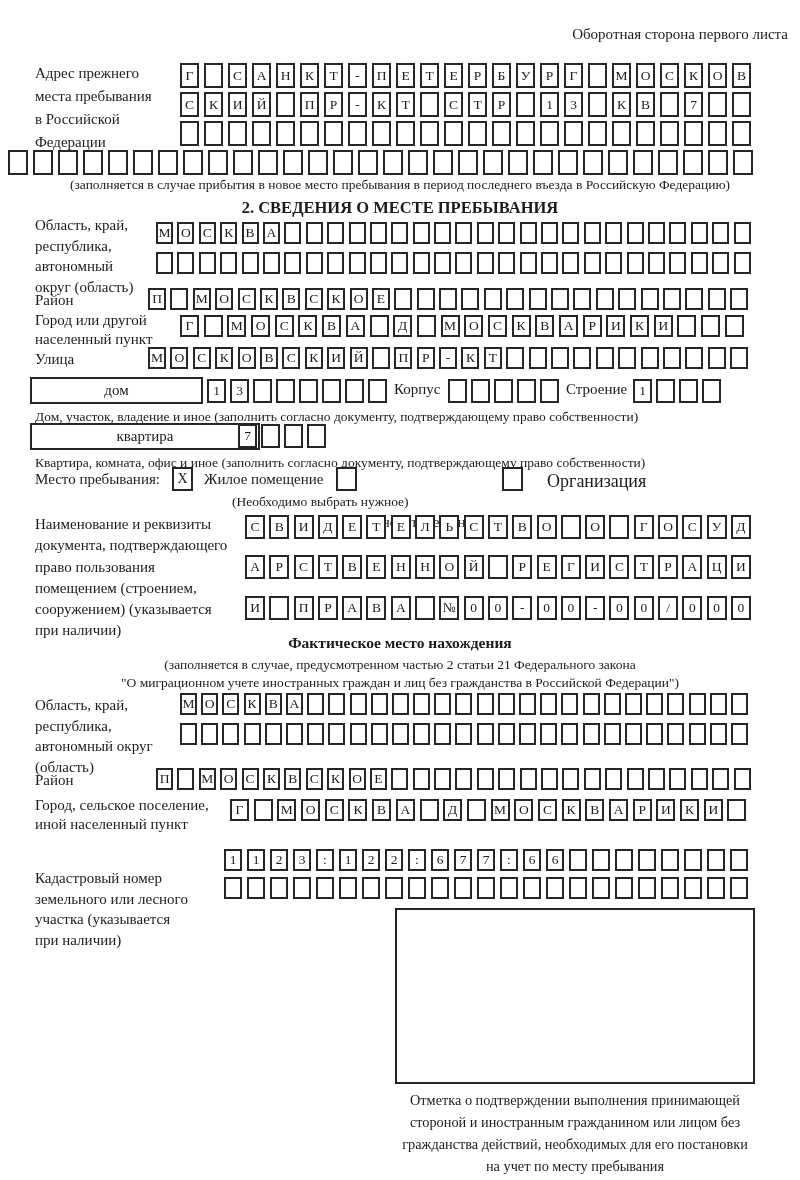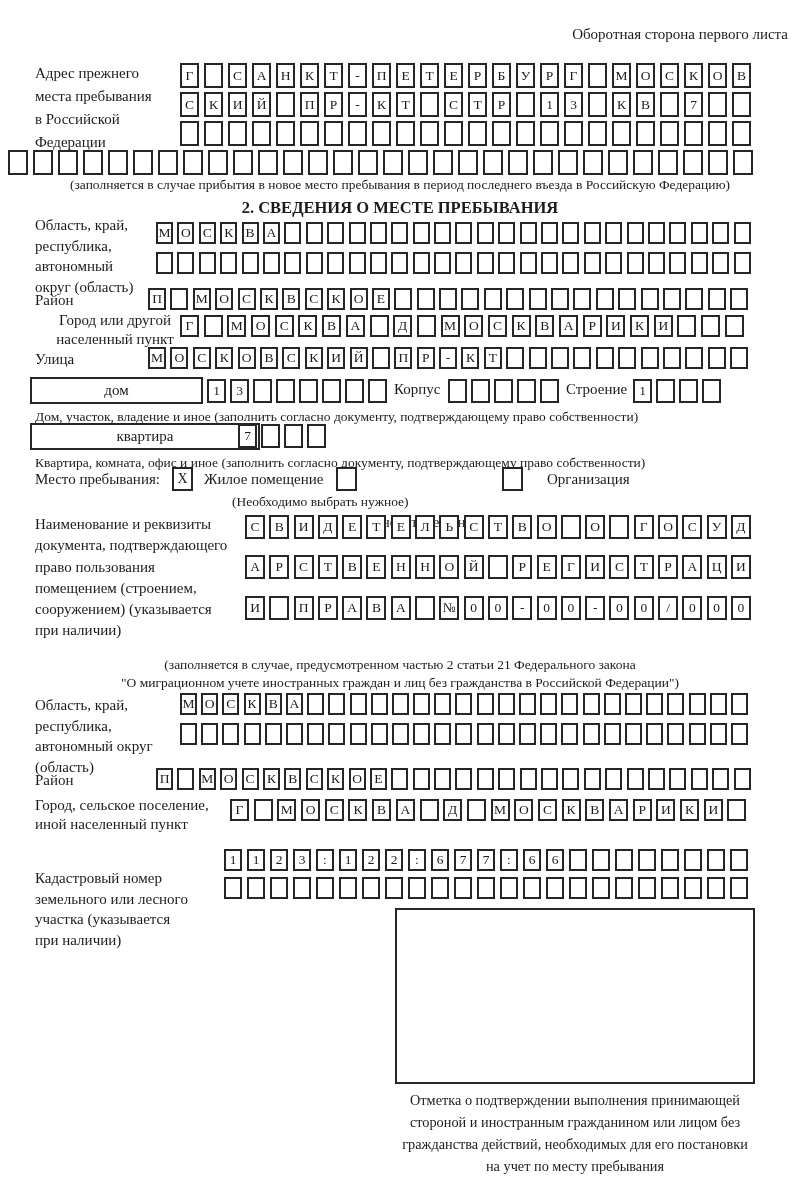--- a/index.html
+++ b/index.html
@@ -255,21 +255,21 @@
       <div class="cell"></div>
       <div class="cell"></div>
       <div class="cell"></div>
       <div class="cell"></div>
       <div class="cell"></div>
       <div class="cell"></div>
       <div class="cell"></div>
       <div class="cell"></div>
     </div>
 
-  <div class="abs lbl" style="left:35px;top:311px;width:160px;line-height:19px;text-align:center;">Город или другой
+  <div class="abs lbl" style="left:35px;top:311px;width:160px;line-height:19px;">Город или другой
 населенный пункт</div>
   <div class="abs cells c-city1" style="left:180px;top:315px;">
       <div class="cell">Г</div>
       <div class="cell"></div>
       <div class="cell">М</div>
       <div class="cell">О</div>
       <div class="cell">С</div>
       <div class="cell">К</div>
       <div class="cell">В</div>
       <div class="cell">А</div>
@@ -358,21 +358,21 @@
       <div class="cell"></div>
     </div>
   <div class="abs cap" style="left:35px;top:455px;">Квартира, комната, офис и иное (заполнить согласно документу, подтверждающему право собственности)</div>
 
   <div class="abs" style="left:35px;top:471px;font-size:15px;">Место пребывания:</div>
   <div class="abs chk" style="left:172px;top:467px;">X</div>
   <div class="abs" style="left:204px;top:471px;font-size:15px;">Жилое помещение</div>
   <div class="abs chk" style="left:336px;top:467px;"></div>
   <div class="abs" style="left:371px;top:471px;font-size:15px;margin-top:43px;">Иное помещение</div>
   <div class="abs chk" style="left:502px;top:467px;"></div>
-  <div class="abs" style="left:547px;top:471px;font-size:15px;">Организация</div>
+  <div class="abs" style="left:547px;top:471px;font-size:18px;">Организация</div>
   <div class="abs cap" style="left:232px;top:494px;">(Необходимо выбрать нужное)</div>
 
   <div class="abs lbl" style="left:35px;top:514px;width:210px;line-height:21.3px;">Наименование и реквизиты
 документа, подтверждающего
 право пользования
 помещением (строением,
 сооружением) (указывается
 при наличии)</div>
   <div class="abs cells c-doc" style="left:245px;top:515px;">
       <div class="cell">С</div>
@@ -437,20 +437,21 @@
       <div class="cell">0</div>
       <div class="cell">-</div>
       <div class="cell">0</div>
       <div class="cell">0</div>
       <div class="cell">/</div>
       <div class="cell">0</div>
       <div class="cell">0</div>
       <div class="cell">0</div>
     </div>
 
+  <div class="abs center bold" style="top:634px;font-size:15.5px;">Фактическое место нахождения</div>
   <div class="abs cap center" style="top:657px;">(заполняется в случае, предусмотренном частью 2 статьи 21 Федерального закона</div>
   <div class="abs cap center" style="top:675px;">"О миграционном учете иностранных граждан и лиц без гражданства в Российской Федерации")</div>
 
   <div class="abs lbl" style="left:35px;top:695px;width:200px;">Область, край,
 республика,
 автономный округ
 (область)</div>
   <div class="abs cells c-obl2" style="left:180px;top:693px;">
       <div class="cell">М</div>
       <div class="cell">О</div>

